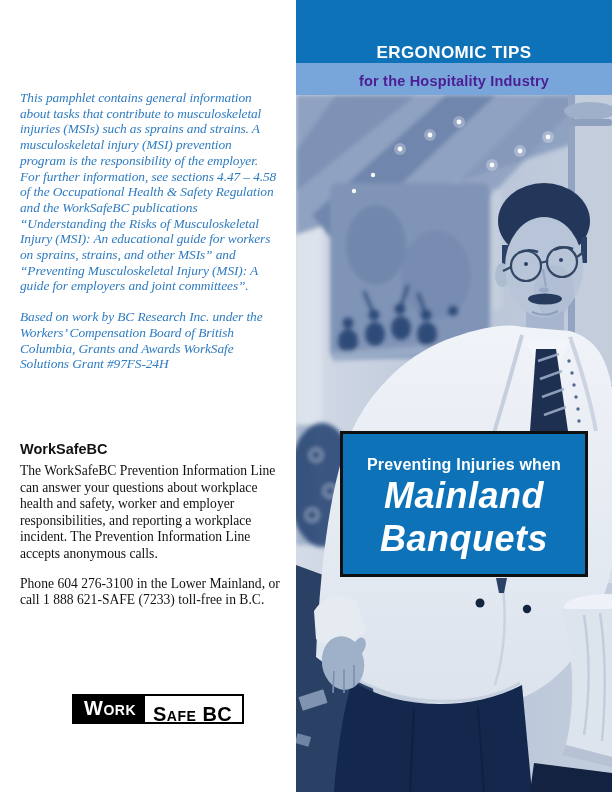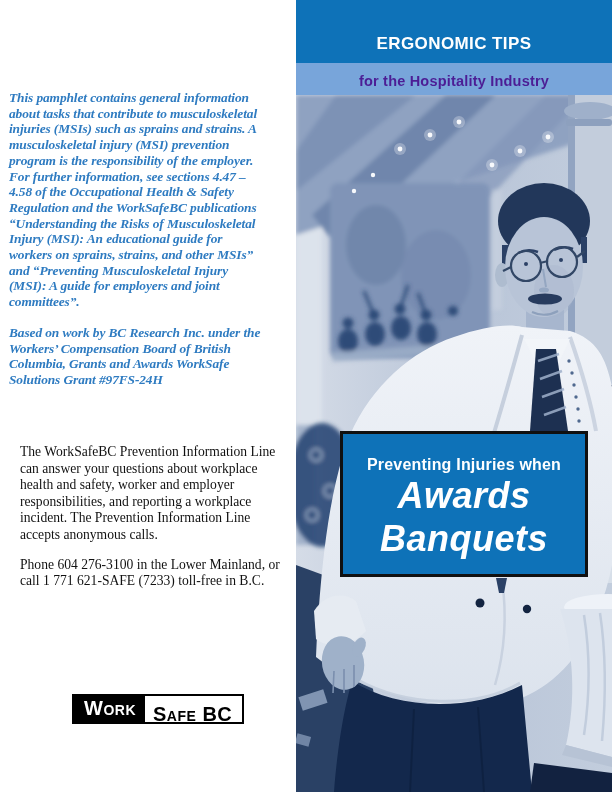--- a/index.html
+++ b/index.html
@@ -4,24 +4,24 @@
 <style>
   html,body { margin:0; padding:0; background:#888; }
   .page {
     position:relative; width:612px; height:792px; margin:0 auto;
     background:#ffffff; overflow:hidden;
     font-family:"Liberation Sans", sans-serif;
   }
 
   
   .intro {
-    position:absolute; left:9px; top:90px; width:258px;
+    position:absolute; left:20px; top:90px; width:258px;
     color:#2e7bc1;
     font-family:"Liberation Serif", serif;
-    font-style:italic; font-weight:700;
+    font-style:italic; font-weight:400;
     font-size:13.4px; line-height:15.7px;
     letter-spacing:-0.1px;
   }
   .intro p { margin:0 0 15px 0; }
 
   .info {
     position:absolute; left:20px; top:440px; width:264px;
     color:#111111;
   }
   .info-heading {
@@ -50,21 +50,21 @@
     background:#fff; color:#000; display:flex; align-items:center;
     padding:12px 10px 2px 8px;
   }
 
   
   .right-col { position:absolute; left:296px; top:0; width:316px; height:792px; }
   .bar-dark {
     position:absolute; left:0; top:0; width:100%; height:63px;
     background:#0e72b8; color:#fff;
     display:flex; align-items:flex-end; justify-content:center;
-    padding-bottom:9px; box-sizing:border-box;
+    box-sizing:border-box;
     font-weight:bold; font-size:17px; letter-spacing:0.4px;
   }
   .bar-light {
     position:absolute; left:0; top:63px; width:100%; height:36px;
     background:#78a5da; color:#4c1d95;
     display:flex; align-items:center; justify-content:center;
     font-weight:bold; font-size:14.5px; letter-spacing:0.2px;
   }
   .photo { position:absolute; left:0; top:95px; width:316px; height:697px; }
 
@@ -84,23 +84,24 @@
 
 <div class="page">
 
   <div class="intro">
     <p>This pamphlet contains general information about tasks that contribute to musculoskeletal injuries (MSIs) such as sprains and strains. A musculoskeletal injury (MSI) prevention program is the responsibility of the employer. For further information, see sections 4.47 – 4.58 of the Occupational Health &amp; Safety Regulation and the WorkSafeBC publications “Understanding the Risks of Musculoskeletal Injury (MSI): An educational guide for workers on sprains, strains, and other MSIs” and “Preventing Musculoskeletal Injury (MSI): A guide for employers and joint committees”.</p>
     <p>Based on work by BC Research Inc. under the Workers’ Compensation Board of British Columbia, Grants and Awards WorkSafe Solutions Grant #97FS-24H</p>
   </div>
 
   <div class="info">
     <div class="info-heading">
+      <div>WorkSafeBC</div>
     </div>
     <p class="serif">The WorkSafeBC Prevention Information Line can answer your questions about workplace health and safety, worker and employer responsibilities, and reporting a workplace incident. The Prevention Information Line accepts anonymous calls.</p>
-    <p class="serif">Phone 604 276-3100 in the Lower Mainland, or call 1 771 621-SAFE (7233) toll-free in B.C.</p>
+    <p class="serif">Phone 604 276-3100 in the Lower Mainland, or call 1 888 621-SAFE (7233) toll-free in B.C.</p>
   </div>
 
   <div class="logo">
     <span class="logo-work">Work</span>
     <span class="logo-safe">Safe BC</span>
   </div>
 
   <div class="right-col">
 
     <div class="bar-dark">
@@ -287,18 +288,18 @@
         <path d="M264,514 C278,556 280,606 270,650 L316,662 L316,514 Z" fill="#dde4ee"></path>
         <path d="M288,520 C294,558 294,600 288,640" stroke="#c2cddd" stroke-width="2.5" fill="none"></path>
         <path d="M304,518 C310,558 310,602 306,646" stroke="#c2cddd" stroke-width="2.5" fill="none"></path>
         <polygon points="270,650 316,662 316,672 266,660" fill="#b7c3d5"></polygon>
         <polygon points="238,668 316,678 316,697 234,697" fill="#122240"></polygon>
       </g>
     </svg>
 
     <div class="banner">
       <div class="banner-line1">Preventing Injuries when</div>
-      <div class="banner-big">Awards</div>
+      <div class="banner-big">Mainland</div>
       <div class="banner-big">Banquets</div>
     </div>
 
   </div>
 </div>
 
 </body></html>

